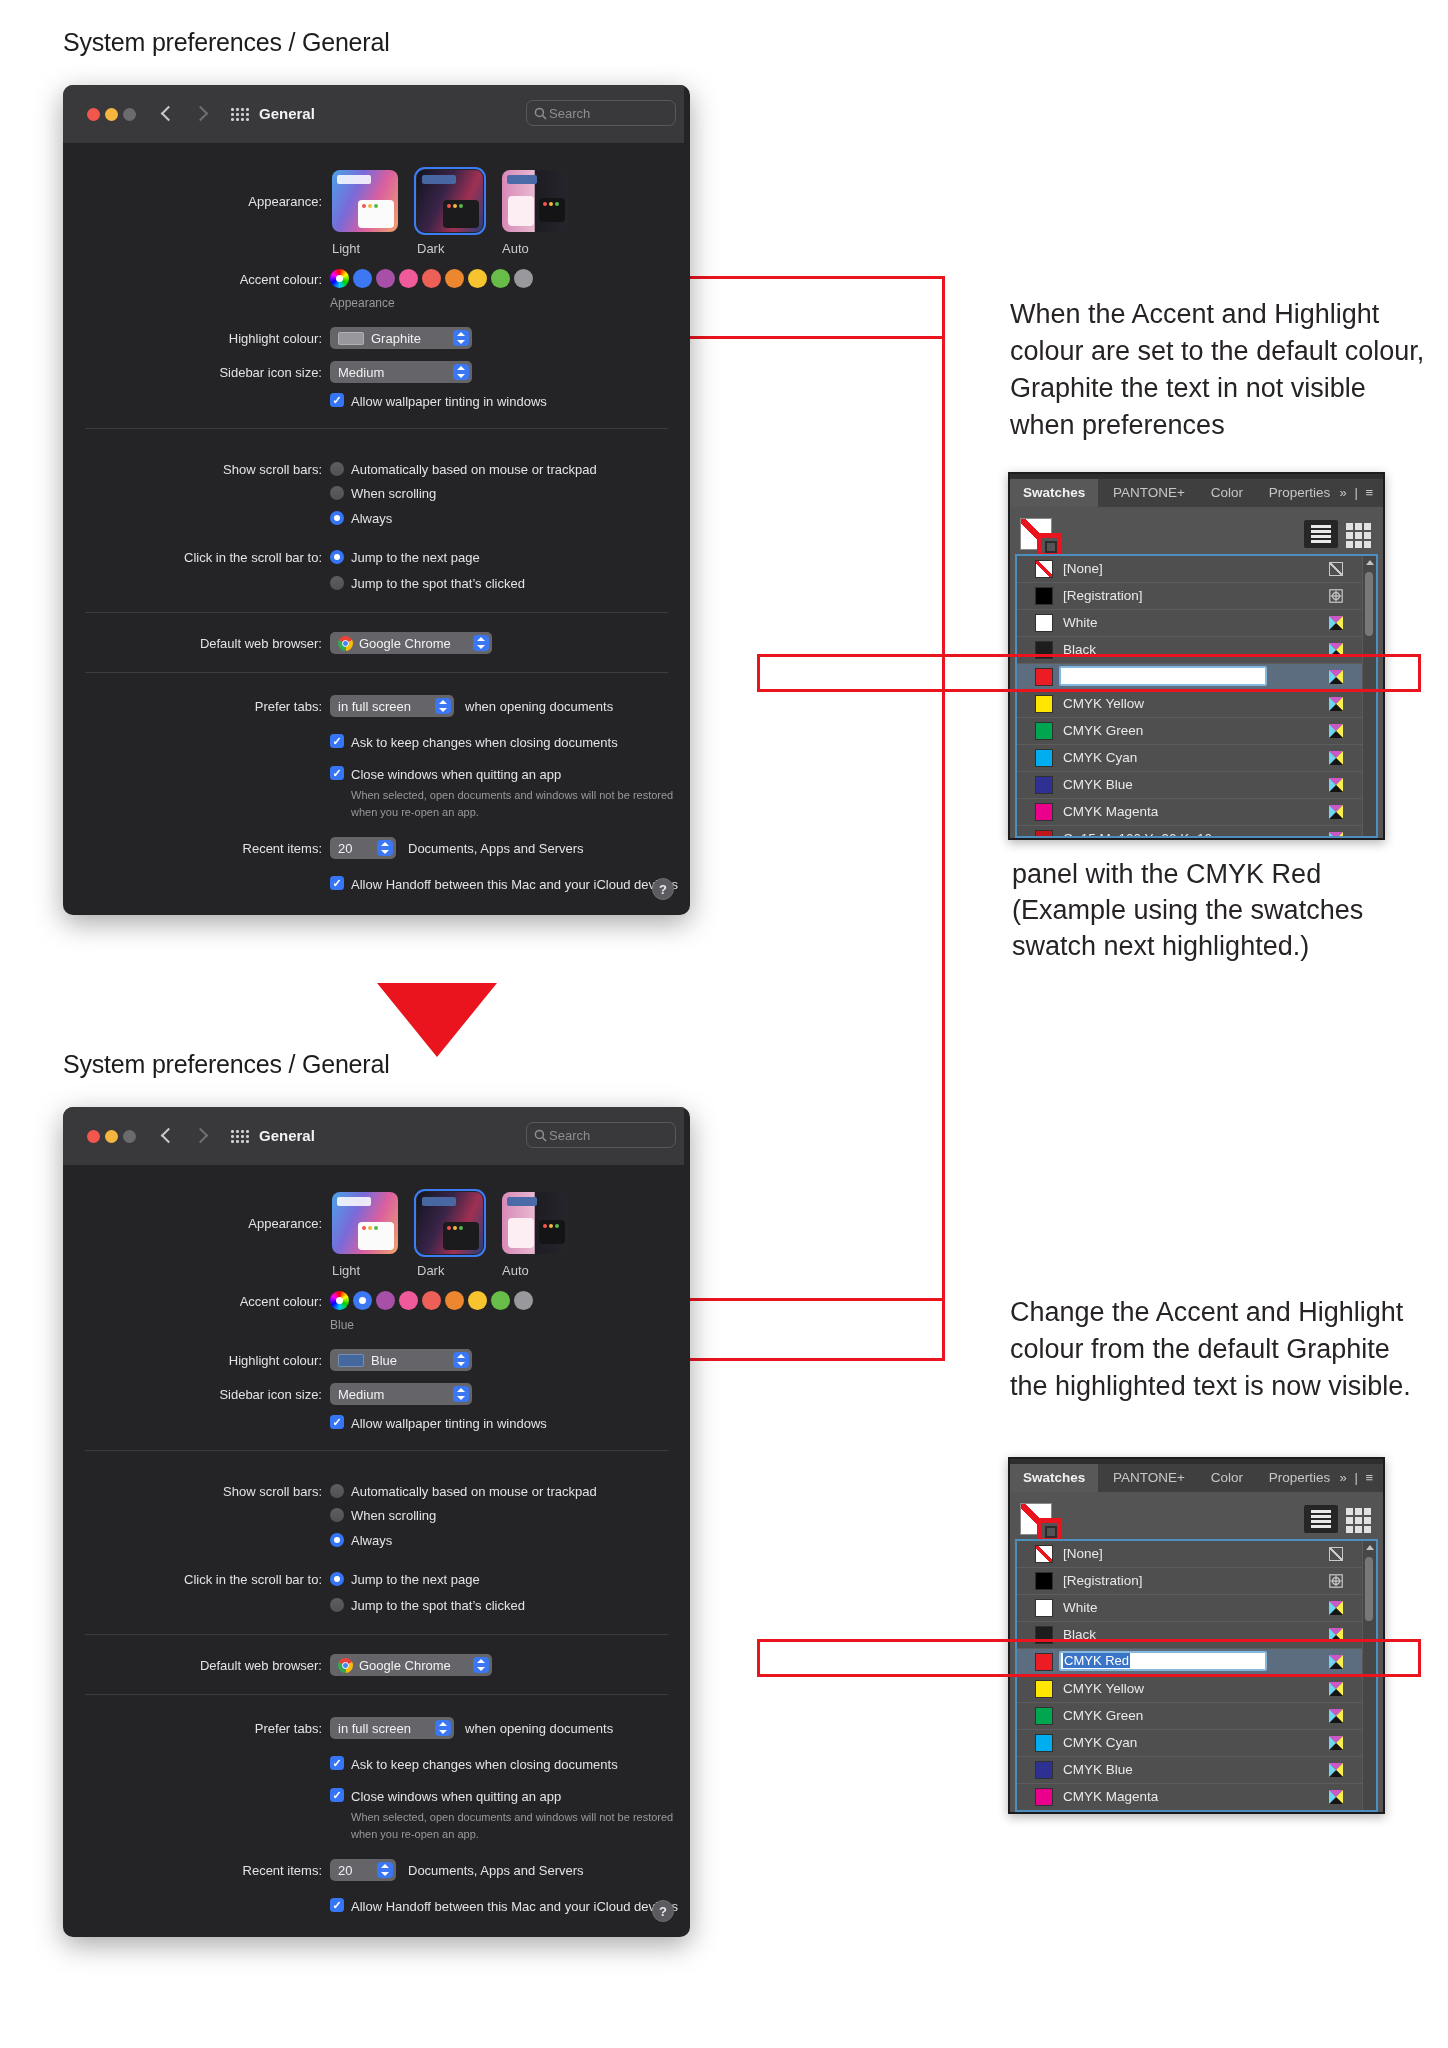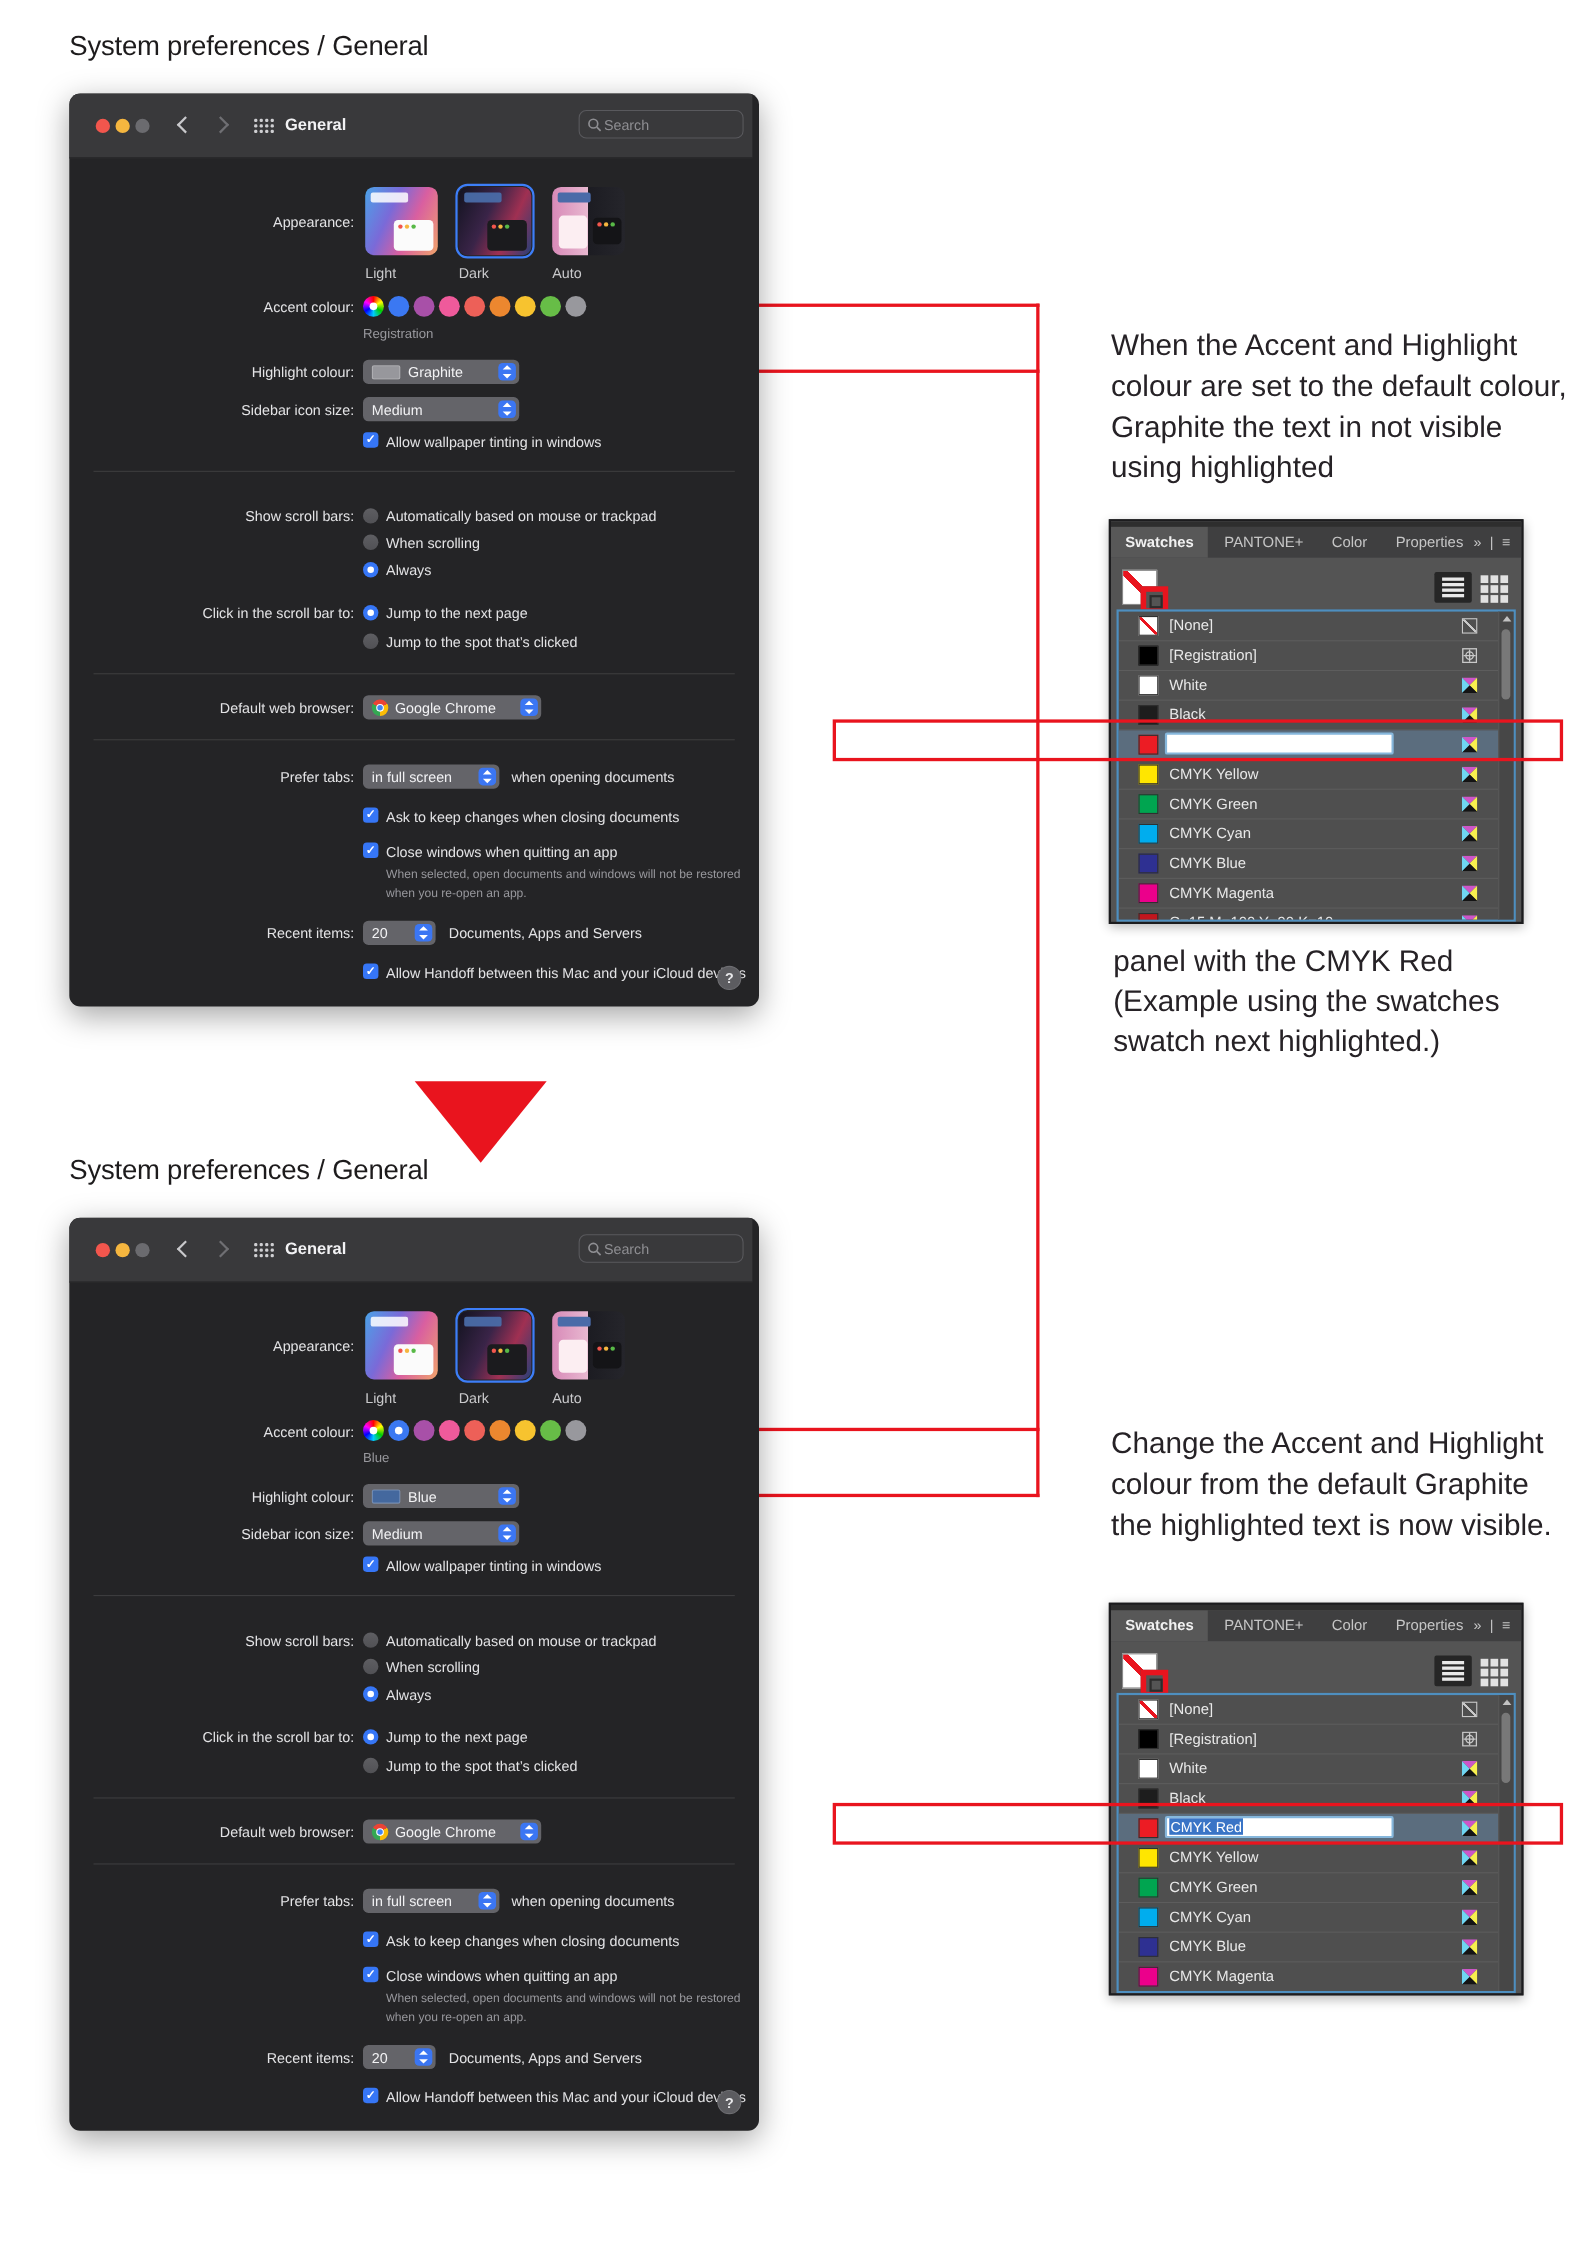--- a/index.html
+++ b/index.html
@@ -139,21 +139,21 @@
   <div class="rarrow-left" style="left:585px;top:1347px;"></div>
   <div class="rline" style="left:605px;top:1358px;width:340px;height:3px;"></div>
   <div class="big-tri" style="left:377px;top:983px;"></div>
   <div class="rbox" style="left:757px;top:654px;width:664px;height:38px;z-index:30;"></div>
   <div class="rbox" style="left:757px;top:1639px;width:664px;height:38px;z-index:30;"></div>
 
   <div class="anno" style="left:1010px;top:296px;">
       <div>When the Accent and Highlight</div>
       <div>colour are set to the default colour,</div>
       <div>Graphite the text in not visible</div>
-      <div>using highlighted</div>
+      <div>when preferences</div>
     </div>
   <div class="anno" style="left:1012px;top:856px;line-height:36px;">
       <div>panel with the CMYK Red</div>
       <div>(Example using the swatches</div>
       <div>swatch next highlighted.)</div>
     </div>
   <div class="anno" style="left:1010px;top:1294px;">
       <div>Change the Accent and Highlight</div>
       <div>colour from the default Graphite</div>
       <div>the highlighted text is now visible.</div>
@@ -207,21 +207,21 @@
         </span>
         <span class="dot" style="left: 23px; top: 0px; background: rgb(59, 120, 242);"></span>
         <span class="dot" style="left: 46px; top: 0px; background: rgb(168, 80, 168);"></span>
         <span class="dot" style="left: 69px; top: 0px; background: rgb(239, 90, 155);"></span>
         <span class="dot" style="left: 92px; top: 0px; background: rgb(237, 96, 88);"></span>
         <span class="dot" style="left: 115px; top: 0px; background: rgb(236, 135, 47);"></span>
         <span class="dot" style="left: 138px; top: 0px; background: rgb(247, 195, 47);"></span>
         <span class="dot" style="left: 161px; top: 0px; background: rgb(103, 189, 71);"></span>
         <span class="dot" style="left: 184px; top: 0px; background: rgb(152, 152, 157);"></span>
       </div>
-    <div class="subtext" style="left:267px;top:211px;">Registration</div>
+    <div class="subtext" style="left:267px;top:211px;">Appearance</div>
 
     <div class="flabel" style="top:246px;">Highlight colour:</div>
     <div class="dd" style="left:267px;top:242px;width:142px;">
       <span class="chip" style="background: rgb(151, 151, 156);"></span>
       <span>Graphite</span>
       <span class="step"></span>
     </div>
 
     <div class="flabel" style="top:280px;">Sidebar icon size:</div>
     <div class="dd" style="left:267px;top:276px;width:142px;">

